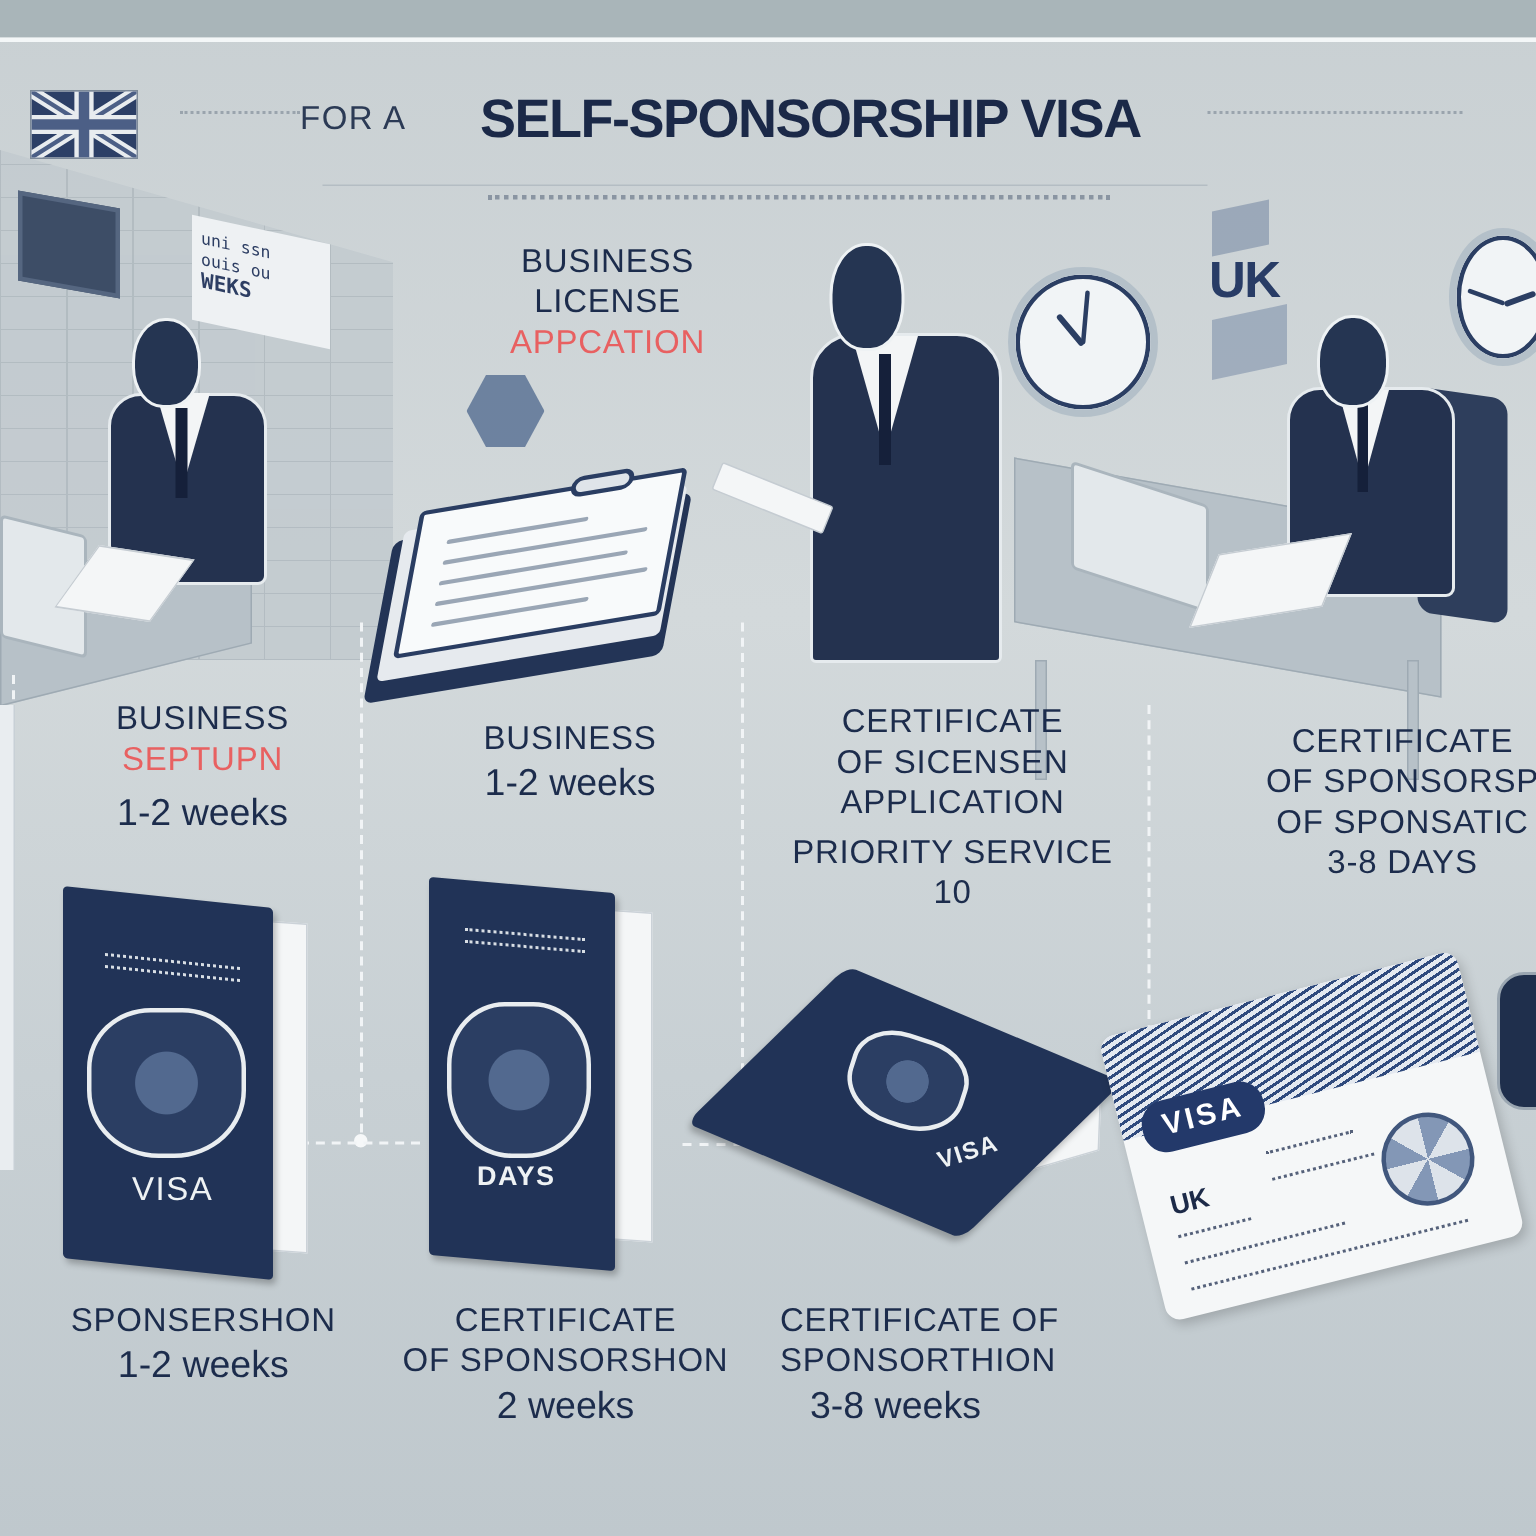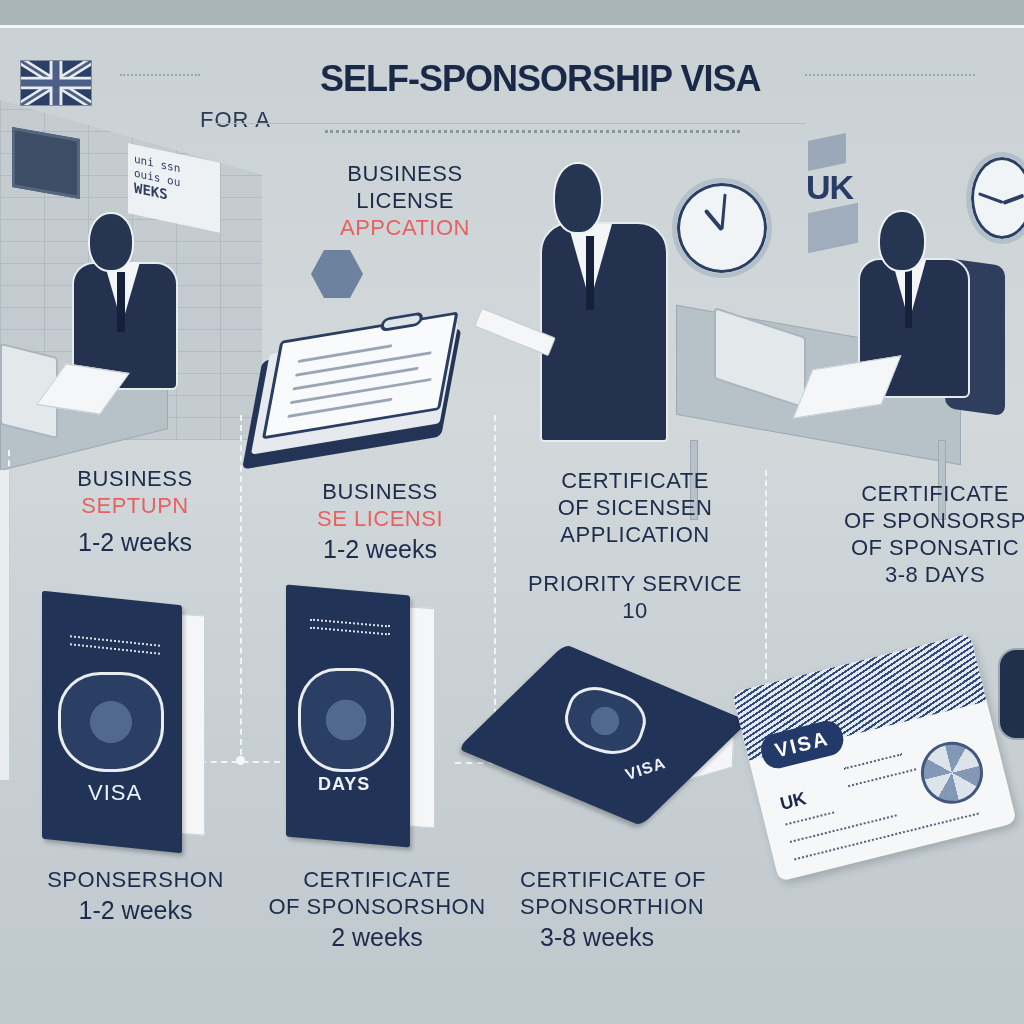--- a/index.html
+++ b/index.html
@@ -6,21 +6,21 @@
   html, body { width: 1024px; height: 1024px; overflow: hidden; }
   body {
     position: relative;
     background: linear-gradient(180deg, #c9d0d3 0%, #d3d9db 40%, #c8d0d4 70%, #bfc8cd 100%);
     font-family: "DejaVu Sans", "Liberation Sans", sans-serif;
     color: #1e2f4f;
   }
   .abs { position: absolute; }
   .top-band { left:0; top:0; width:1024px; height:25px; background:#a9b5b9; }
   .top-line { left:0; top:25px; width:1024px; height:3px; background:#f4f7f8; }
-  .title-prefix { left:200px; top:66px; font-size:22px; letter-spacing:1px; color:#2b3a55; font-family:"Liberation Sans", sans-serif;margin-top:41px; }
+  .title-prefix { left:200px; top:66px; font-size:22px; letter-spacing:1px; color:#2b3a55; font-family:"Liberation Sans", sans-serif; }
   .title-faint-l { left:120px; top:74px; width:80px; height:4px; border-top:2px dotted #9aa4ad; }
   .title-faint-r { left:805px; top:74px; width:170px; height:4px; border-top:2px dotted #9aa4ad; }
   .title-main { left:320px; top:58px; font-size:36px; font-weight:bold; color:#1b2948; letter-spacing:-1px; font-family:"Liberation Sans", sans-serif; }
   .title-rule { left:215px; top:123px; width:590px; height:1px; background:#b4bdc3; }
   .subtitle-faint { left:325px; top:130px; width:415px; height:6px; border-top:3px dotted #8a95a2; }
 
   
   .flag { left:20px; top:60px; width:72px; height:46px; border:1px solid #7d8a99; }
 
   
@@ -198,28 +198,27 @@
 <div class="vdot" style="left:765px;top:470px;height:250px;"></div>
 <div class="dotnode" style="left:761px;top:722px;"></div>
 
 <div class="label" style="left:40px;top:465px;width:190px;">
   <span class="l">BUSINESS</span>
   <span class="l faded">SEPTUPN</span>
   <span class="dur">1-2 weeks</span>
 </div>
 <div class="label" style="left:290px;top:478px;width:180px;">
   <span class="l">BUSINESS</span>
-  <span class="l faded">SE LICENSI</span>
   <span class="dur" style="margin-top:0">1-2 weeks</span>
 </div>
 <div class="label" style="left:505px;top:467px;width:260px;">
   <span class="l">CERTIFICATE</span>
   <span class="l">OF SICENSEN</span>
   <span class="l">APPLICATION</span>
-  <span class="l" style="margin-top:22px">PRIORITY SERVICE</span>
+  <span class="l" style="margin-top:6px">PRIORITY SERVICE</span>
   <span class="l">10</span>
 </div>
 <div class="label" style="left:815px;top:480px;width:240px;">
   <span class="l">CERTIFICATE</span>
   <span class="l">OF SPONSORSP</span>
   <span class="l">OF SPONSATIC</span>
   <span class="l">3-8 DAYS</span>
 </div>
 
 <div class="abs edge-card-left"></div>

